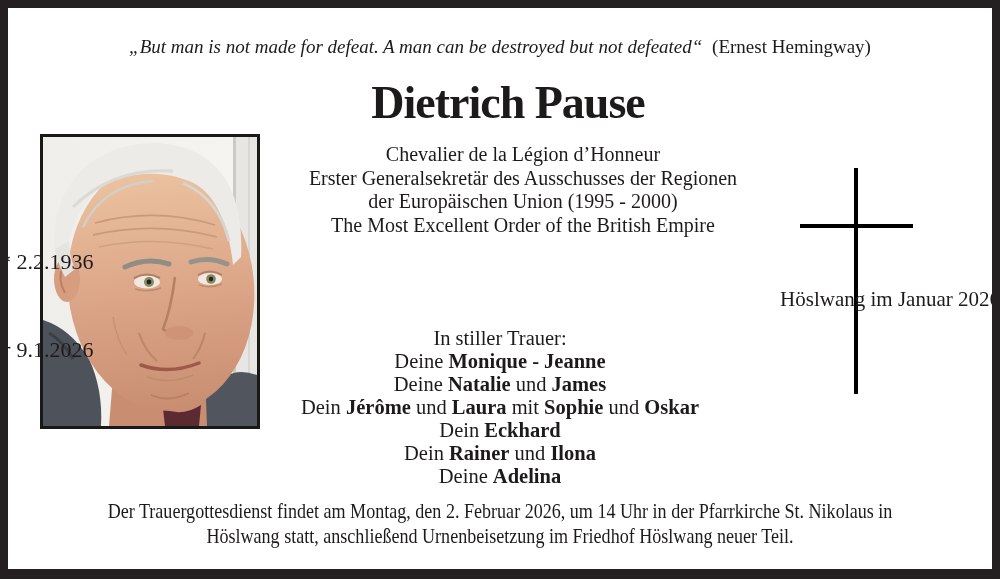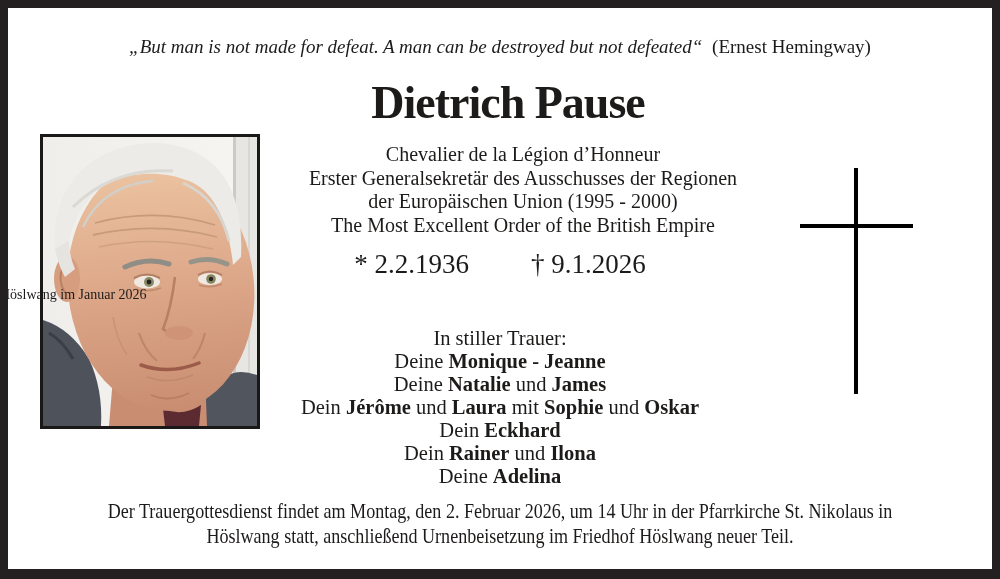--- a/index.html
+++ b/index.html
@@ -65,30 +65,31 @@
   }
 
   .dates-row {
     position: absolute;
     top: 249px;
     left: 0;
     width: 1000px;
     display: flex;
     justify-content: center;
     gap: 62px;
-    font-size: 27px;
+    font-size: 22px;
+    flex-direction: column;
   }
 
   .place-line {
     position: absolute;
     top: 287px;
     left: 0;
     width: 1000px;
-    text-align: left;
-    font-size: 14px;
+    text-align: right;
+    font-size: 21px;
   }
 
   .mourning {
     position: absolute;
     top: 327px;
     left: 0;
     width: 1000px;
     text-align: center;
     font-size: 20.5px;
     line-height: 23px;

